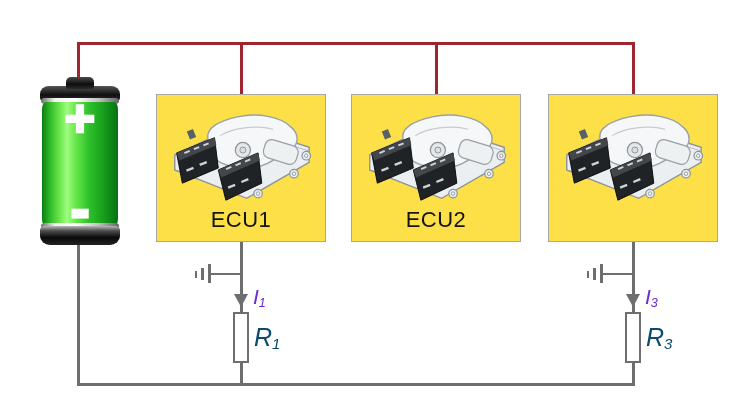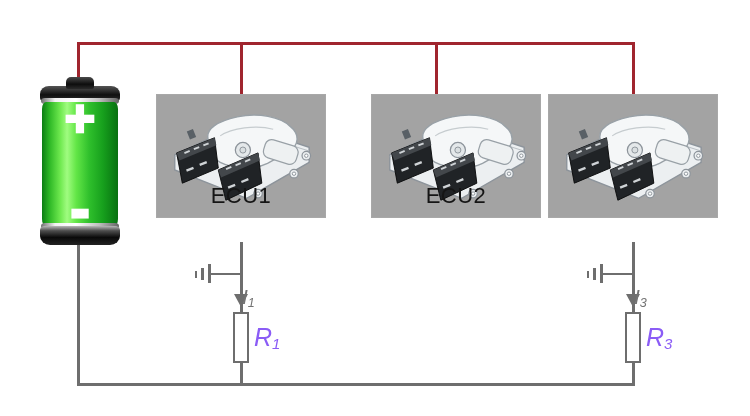--- a/index.html
+++ b/index.html
@@ -6,54 +6,54 @@
   .canvas {
     position:relative; width:750px; height:416px; background:#ffffff;
     font-family:"Liberation Sans", sans-serif; overflow:hidden;
   }
   .wire { position:absolute; }
   .wire.red  { background:#a0252e; }
   .wire.gray { background:#6e6e6e; }
 
   
   .ecu-box {
-    position:absolute; top:94px; width:170px; height:124px;
-    background:#a3a3a3; border:1.5px solid #a8a8a8; box-sizing:border-box;
+    position:absolute; top:94px; width:170px; height:148px;
+    background:#fde047; border:1.5px solid #a8a8a8; box-sizing:border-box;
   }
   .ecu-box .art { position:absolute; top:3px; left:50%; transform:translateX(-50%); width:152px; height:106px; }
   .ecu-box .art svg { width:100%; height:100%; display:block; }
   .ecu-label {
     position:absolute; bottom:8px; left:0; width:100%; text-align:center;
     font-size:22px; letter-spacing:0.5px; color:#151515;
   }
-  .box-1 { left:156px; } .box-2 { left:371px;padding-left:32px; } .box-3 { left:548px; }
+  .box-1 { left:156px; } .box-2 { left:351px;padding-left:32px; } .box-3 { left:548px; }
 
   
   .branch { position:absolute; top:242px; width:120px; height:142px; }
   .branch-1 { left:181px; } .branch-2 { left:376px; } .branch-3 { left:573px; }
   .b-wire   { position:absolute; left:59px; top:0; width:3px; height:142px; background:#6e6e6e; }
   .gnd-stub { position:absolute; left:30px; top:30.5px; width:30px; height:2.5px; background:#6e6e6e; }
   .gnd-bar1 { position:absolute; left:27px; top:22px; width:3px;  height:19px; background:#6e6e6e; }
   .gnd-bar2 { position:absolute; left:20px; top:26px; width:2.5px; height:12px; background:#6e6e6e; }
   .gnd-bar3 { position:absolute; left:14px; top:29px; width:2px;  height:7px;  background:#6e6e6e; }
   .arrow {
     position:absolute; left:53px; top:52px; width:0; height:0;
     border-left:7.5px solid transparent; border-right:7.5px solid transparent;
     border-top:13px solid #6e6e6e;
   }
   .i-label {
-    position:absolute; left:61px; top:43px; font-style:italic; font-size:21px; color:#737373;
+    position:absolute; left:72px; top:43px; font-style:italic; font-size:21px; color:#6d28d9;
   }
   .i-label .sub, .r-label .sub { font-size:60%; vertical-align:-18%; }
   .resistor {
     position:absolute; left:52px; top:70px; width:16px; height:51px;
     border:2.5px solid #6e6e6e; background:#ffffff; box-sizing:border-box;
   }
   .r-label {
-    position:absolute; left:73px; top:81px; font-style:italic; font-size:25px; color:#8b5cf6;
+    position:absolute; left:73px; top:81px; font-style:italic; font-size:25px; color:#0c4a6e;
   }
 
   
   .battery { position:absolute; left:40px; top:77px; width:80px; height:170px; }
   .batt-terminal {
     position:absolute; left:26px; top:0; width:28px; height:12px;
     border-radius:5px 5px 2px 2px;
     background:linear-gradient(180deg,#4a4a4a,#0d0d0d 60%,#2a2a2a);
   }
   .batt-cap-top {

